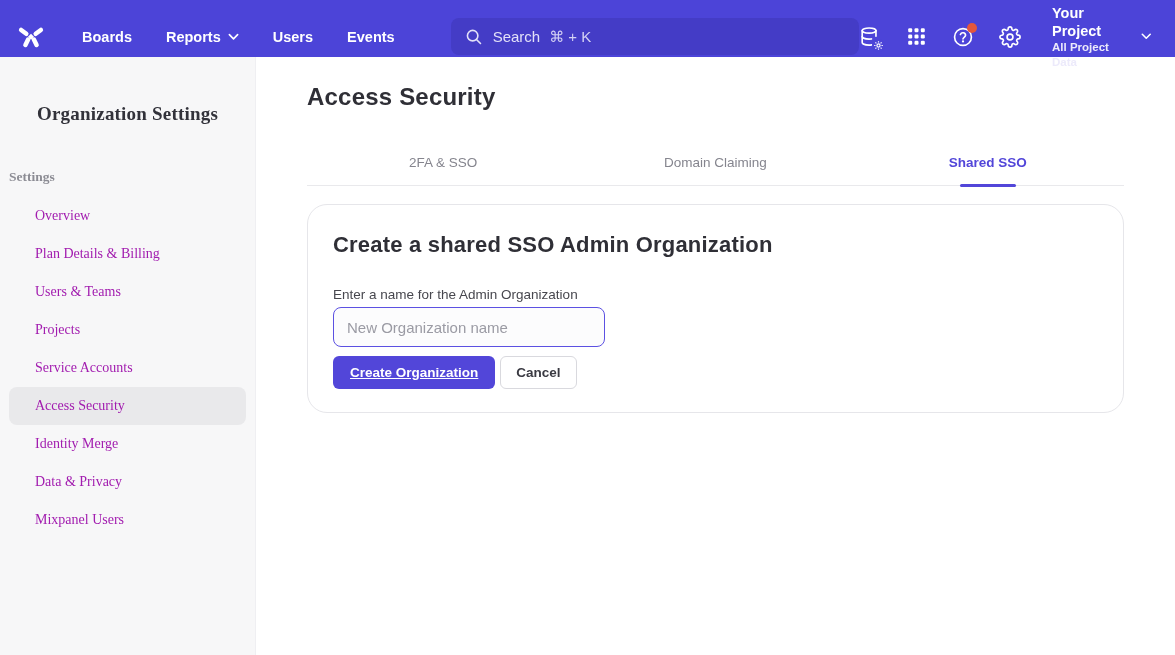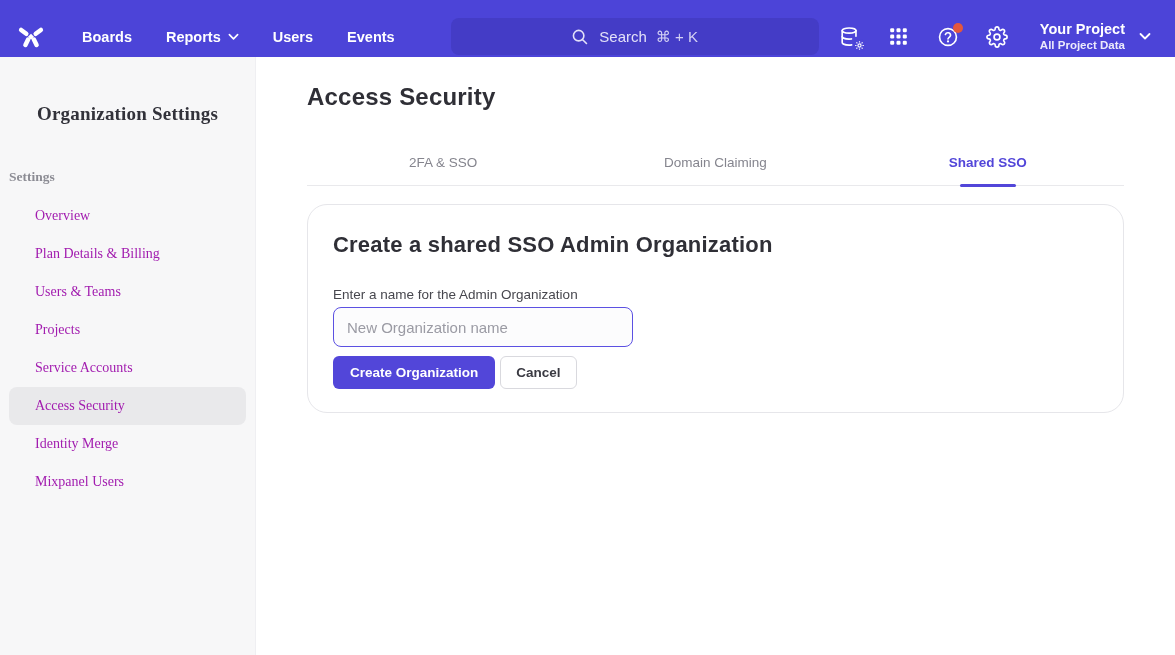--- a/index.html
+++ b/index.html
@@ -31,25 +31,25 @@
     padding:16px 24px 0 16px;
     color:#fff;
   }
   .nav-logo{display:flex;align-items:center;cursor:pointer;flex:0 0 auto;}
   .nav-links{display:flex;align-items:center;gap:34px;margin-left:36px;}
   .nav-link{
     font-size:14.5px;font-weight:600;color:#fff;cursor:pointer;
     display:flex;align-items:center;gap:7px;white-space:nowrap;
   }
   .search-box{
-    margin-left:56px;width:368px;height:37px;
+    margin-left:56px;width:408px;height:37px;
     background:var(--search-bg);
     border-radius:8px;
     display:flex;align-items:center;gap:10px;
-    padding:0 14px;cursor:text;flex:0 0 auto;justify-content:center;
+    padding:0 14px;cursor:text;flex:0 0 auto;
   }
   .search-text{font-size:15px;color:#e2e0f8;display:flex;gap:9px;align-items:center;}
   .search-shortcut{color:#d4d1f4;}
   .nav-right{margin-left:auto;display:flex;align-items:center;gap:25px;}
   .icon-btn{position:relative;display:flex;align-items:center;justify-content:center;cursor:pointer;width:24px;height:24px;}
   .mini-gear{
     position:absolute;right:-4px;bottom:-3px;
     background:var(--nav-bg);border-radius:50%;
     display:flex;align-items:center;justify-content:center;
     width:13px;height:13px;
@@ -115,34 +115,34 @@
     margin-top:18px;
     border:1px solid var(--border-light);
     border-radius:20px;
     background:#fff;
     padding:27px 25px 23px 25px;
   }
   .card-title{font-size:22px;font-weight:700;color:var(--text-dark);letter-spacing:.2px;}
   .field-label{margin-top:29px;font-size:13.5px;color:var(--text-mid);}
   .org-input{
     display:block;margin-top:5px;
-    width:300px;height:40px;
+    width:272px;height:40px;
     border:1.5px solid #5c51e2;border-radius:8px;
     padding:0 13px;font-size:15px;color:#33333a;
     background:#fcfcfd;outline:none;
     font-family:"Liberation Sans", sans-serif;
   }
   .org-input::placeholder{color:#9b9ba4;}
   .btn-row{margin-top:9px;display:flex;align-items:center;gap:5px;}
   .btn{
     height:33px;border-radius:6px;font-size:13.5px;font-weight:700;
     display:inline-flex;align-items:center;justify-content:center;
     cursor:pointer;border:none;font-family:"Liberation Sans", sans-serif;
   }
-  .btn-primary{background:var(--accent);color:#fff;padding:12px 17px;}
+  .btn-primary{background:var(--accent);color:#fff;padding:12px 17px;text-decoration:underline;}
   .btn-secondary{
     background:#fff;color:#3a3a42;padding:0 15px;
     border:1px solid #d9d9de;
   }
 </style>
 </head>
 <body>
 
 <div class="viewport">
 
@@ -253,20 +253,21 @@
       <div class="sidebar-title">Organization Settings</div>
       <div class="sidebar-section">Settings</div>
       <ul class="side-list">
         <li class="side-item">Overview</li>
         <li class="side-item">Plan Details &amp; Billing</li>
         <li class="side-item">Users &amp; Teams</li>
         <li class="side-item">Projects</li>
         <li class="side-item">Service Accounts</li>
         <li class="side-item active">Access Security</li>
         <li class="side-item">Identity Merge</li>
+        <li class="side-item">Data &amp; Privacy</li>
         <li class="side-item">Mixpanel Users</li>
       </ul>
     </aside>
 
     <main class="main">
       <h1 class="page-title">Access Security</h1>
 
       <div class="tabs">
         <div class="tab">2FA &amp; SSO</div>
         <div class="tab">Domain Claiming</div>

